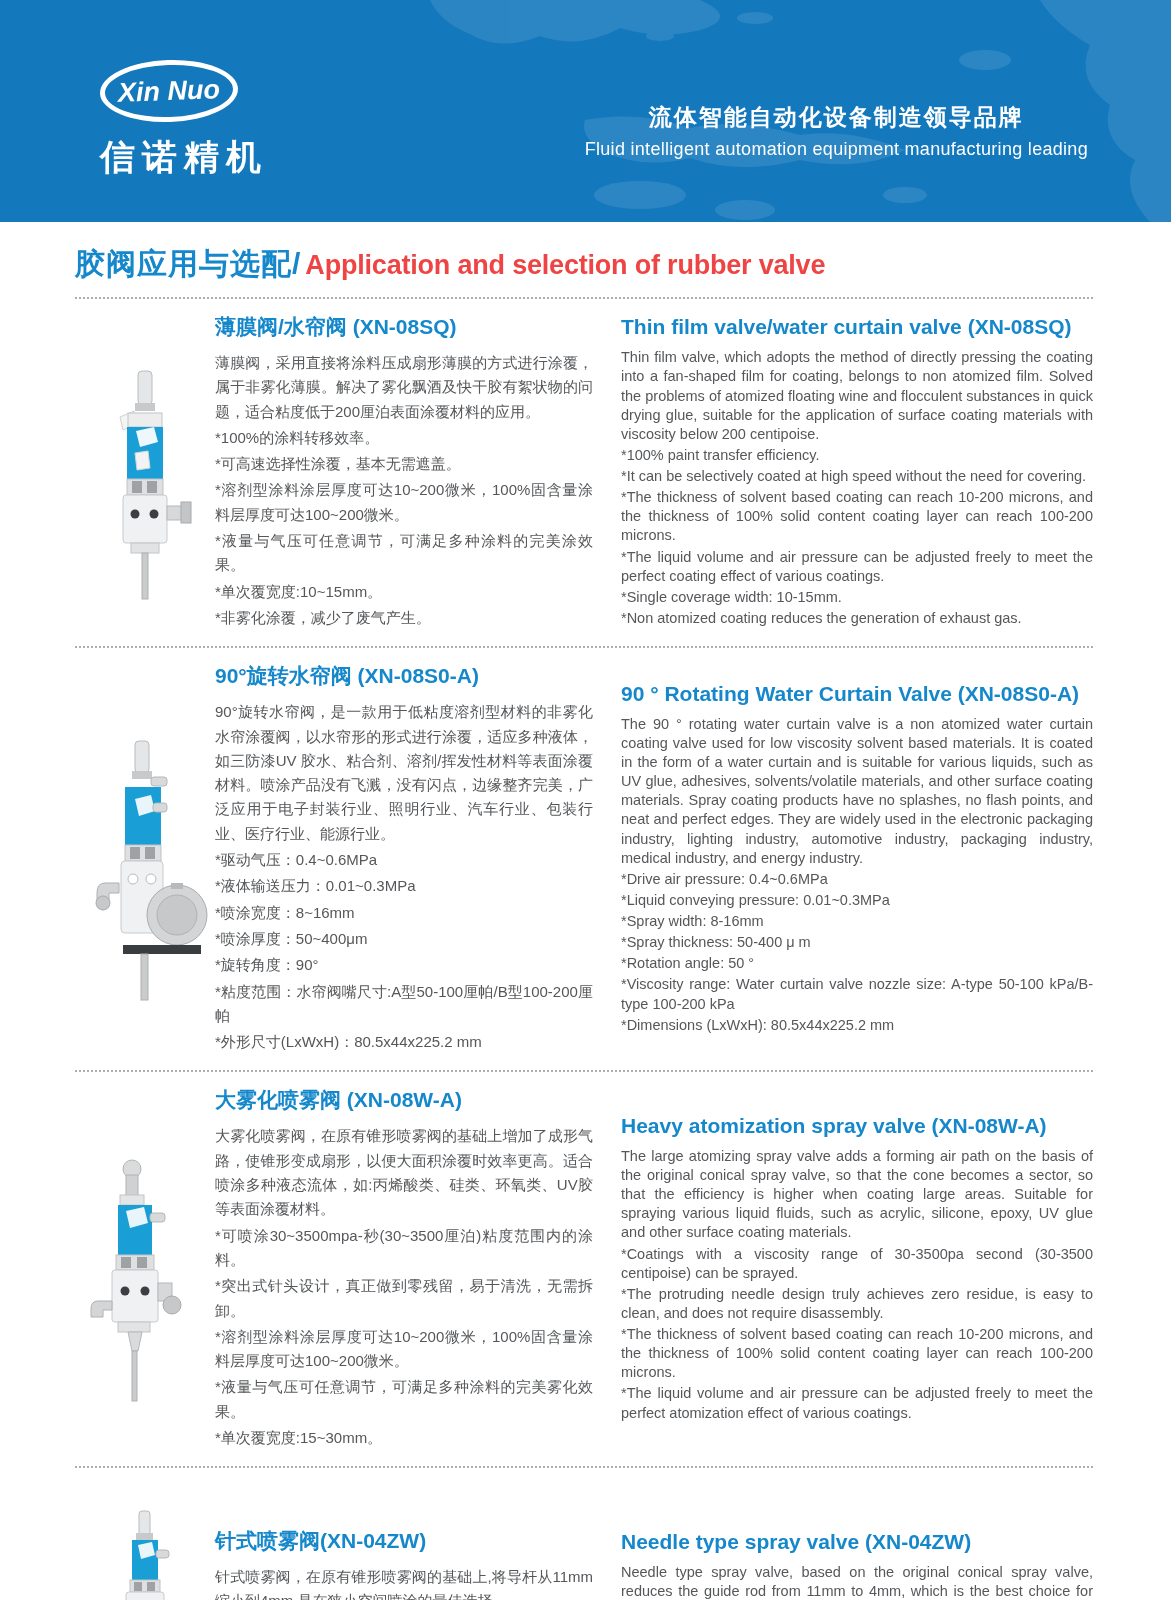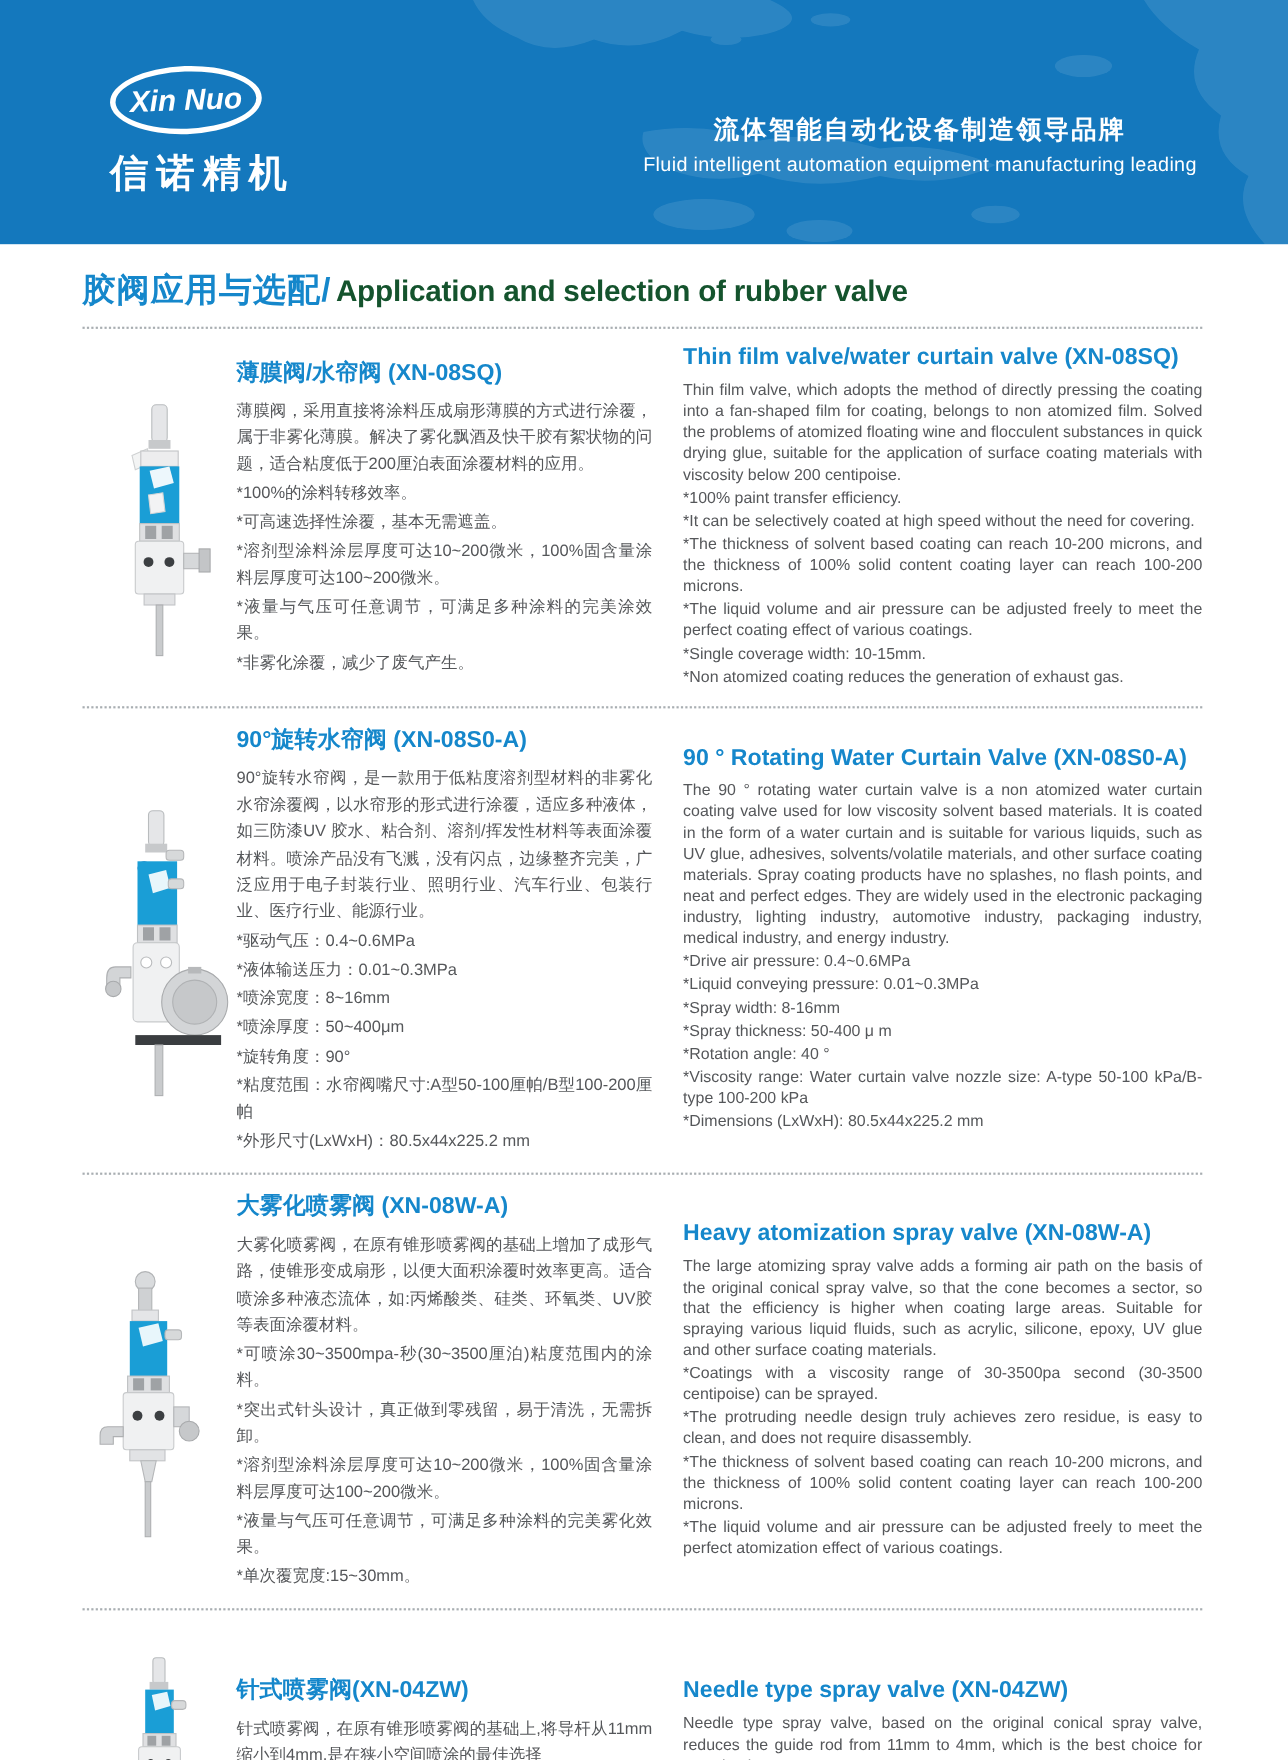--- a/index.html
+++ b/index.html
@@ -17,21 +17,21 @@
                transform:rotate(-2deg); }
   .logo-cn { margin-top:12px; font-weight:bold; font-size:35px; letter-spacing:7px; }
   .taglines { position:absolute; right:83px; top:102px; text-align:center; color:#ffffff; }
   .tagline-cn { font-size:23px; font-weight:bold; letter-spacing:2px; }
   .tagline-en { margin-top:6px; font-size:18px; font-weight:normal; letter-spacing:0.3px; }
 
   
   .content { padding:20px 78px 0 75px; }
   .page-title { display:flex; align-items:baseline; margin:2px 0 12px 0; }
   .page-title .t-cn { color:#1587cb; font-size:30px; font-weight:bold; letter-spacing:1px; }
-  .page-title .t-en { color:#14532d; font-size:27px; font-weight:bold; margin-left:4px; letter-spacing:-0.2px;text-align:center; }
+  .page-title .t-en { color:#ef4444; font-size:27px; font-weight:bold; margin-left:4px; letter-spacing:-0.2px;text-align:center; }
   .dotted-sep { border-top:2px dotted #a9aeb2; height:0; }
 
   .product-section { display:flex; padding:14px 0 16px 0;align-items:center; }
   .img-col { width:140px; flex:0 0 140px; display:flex; justify-content:center; align-items:flex-start; padding-top:26px; }
   .cn-col { width:398px; flex:0 0 398px; padding-right:20px; }
   .en-col { flex:1 1 auto; padding-left:8px; }
   .sec-title-cn { color:#1587cb; font-size:21px; font-weight:bold; margin-bottom:10px; }
   .sec-title-en { color:#1587cb; font-size:21px; font-weight:bold; margin-bottom:9px; }
   .cn-lines p { color:#55575a; font-size:15px; line-height:1.62; text-align:justify; }
   .en-lines p { color:#55575a; font-size:14.5px; line-height:1.32; text-align:justify; }
@@ -104,20 +104,21 @@
         </svg>
       </div>
       <div class="cn-col">
         <h2 class="sec-title-cn">薄膜阀/水帘阀 (XN-08SQ)</h2>
         <div class="cn-lines">
             <p>薄膜阀，采用直接将涂料压成扇形薄膜的方式进行涂覆，属于非雾化薄膜。解决了雾化飘酒及快干胶有絮状物的问题，适合粘度低于200厘泊表面涂覆材料的应用。</p>
             <p>*100%的涂料转移效率。</p>
             <p>*可高速选择性涂覆，基本无需遮盖。</p>
             <p>*溶剂型涂料涂层厚度可达10~200微米，100%固含量涂料层厚度可达100~200微米。</p>
             <p>*液量与气压可任意调节，可满足多种涂料的完美涂效果。</p>
+            <p>*单次覆宽度:10~15mm。</p>
             <p>*非雾化涂覆，减少了废气产生。</p>
           </div>
       </div>
       <div class="en-col">
         <h2 class="sec-title-en">Thin film valve/water curtain valve  (XN-08SQ)</h2>
         <div class="en-lines">
             <p>Thin film valve, which adopts the method of directly pressing the coating into a fan-shaped film for coating, belongs to non atomized film. Solved the problems of atomized floating wine and flocculent substances in quick drying glue, suitable for the application of surface coating materials with viscosity below 200 centipoise.</p>
             <p>*100% paint transfer efficiency.</p>
             <p>*It can be selectively coated at high speed without the need for covering.</p>
             <p>*The thickness of solvent based coating can reach 10-200 microns, and the thickness of 100% solid content coating layer can reach 100-200 microns.</p>
@@ -168,21 +169,21 @@
           </div>
       </div>
       <div class="en-col">
         <h2 class="sec-title-en">90 ° Rotating Water Curtain Valve (XN-08S0-A)</h2>
         <div class="en-lines">
             <p>The 90 ° rotating water curtain valve is a non atomized water curtain coating valve used for low viscosity solvent based materials. It is coated in the form of a water curtain and is suitable for various liquids, such as UV glue, adhesives, solvents/volatile materials, and other surface coating materials. Spray coating products have no splashes, no flash points, and neat and perfect edges. They are widely used in the electronic packaging industry, lighting industry, automotive industry, packaging industry, medical industry, and energy industry.</p>
             <p>*Drive air pressure: 0.4~0.6MPa</p>
             <p>*Liquid conveying pressure: 0.01~0.3MPa</p>
             <p>*Spray width: 8-16mm</p>
             <p>*Spray thickness: 50-400 μ m</p>
-            <p>*Rotation angle: 40 °</p>
+            <p>*Rotation angle: 50 °</p>
             <p>*Viscosity range: Water curtain valve nozzle size: A-type 50-100 kPa/B-type 100-200 kPa</p>
             <p>*Dimensions (LxWxH): 80.5x44x225.2 mm</p>
           </div>
       </div>
     </section>
     <div class="dotted-sep"></div>
 
     <section class="product-section">
       <div class="img-col">
         <svg class="valve-svg" width="118" height="252" viewBox="0 0 118 252">

